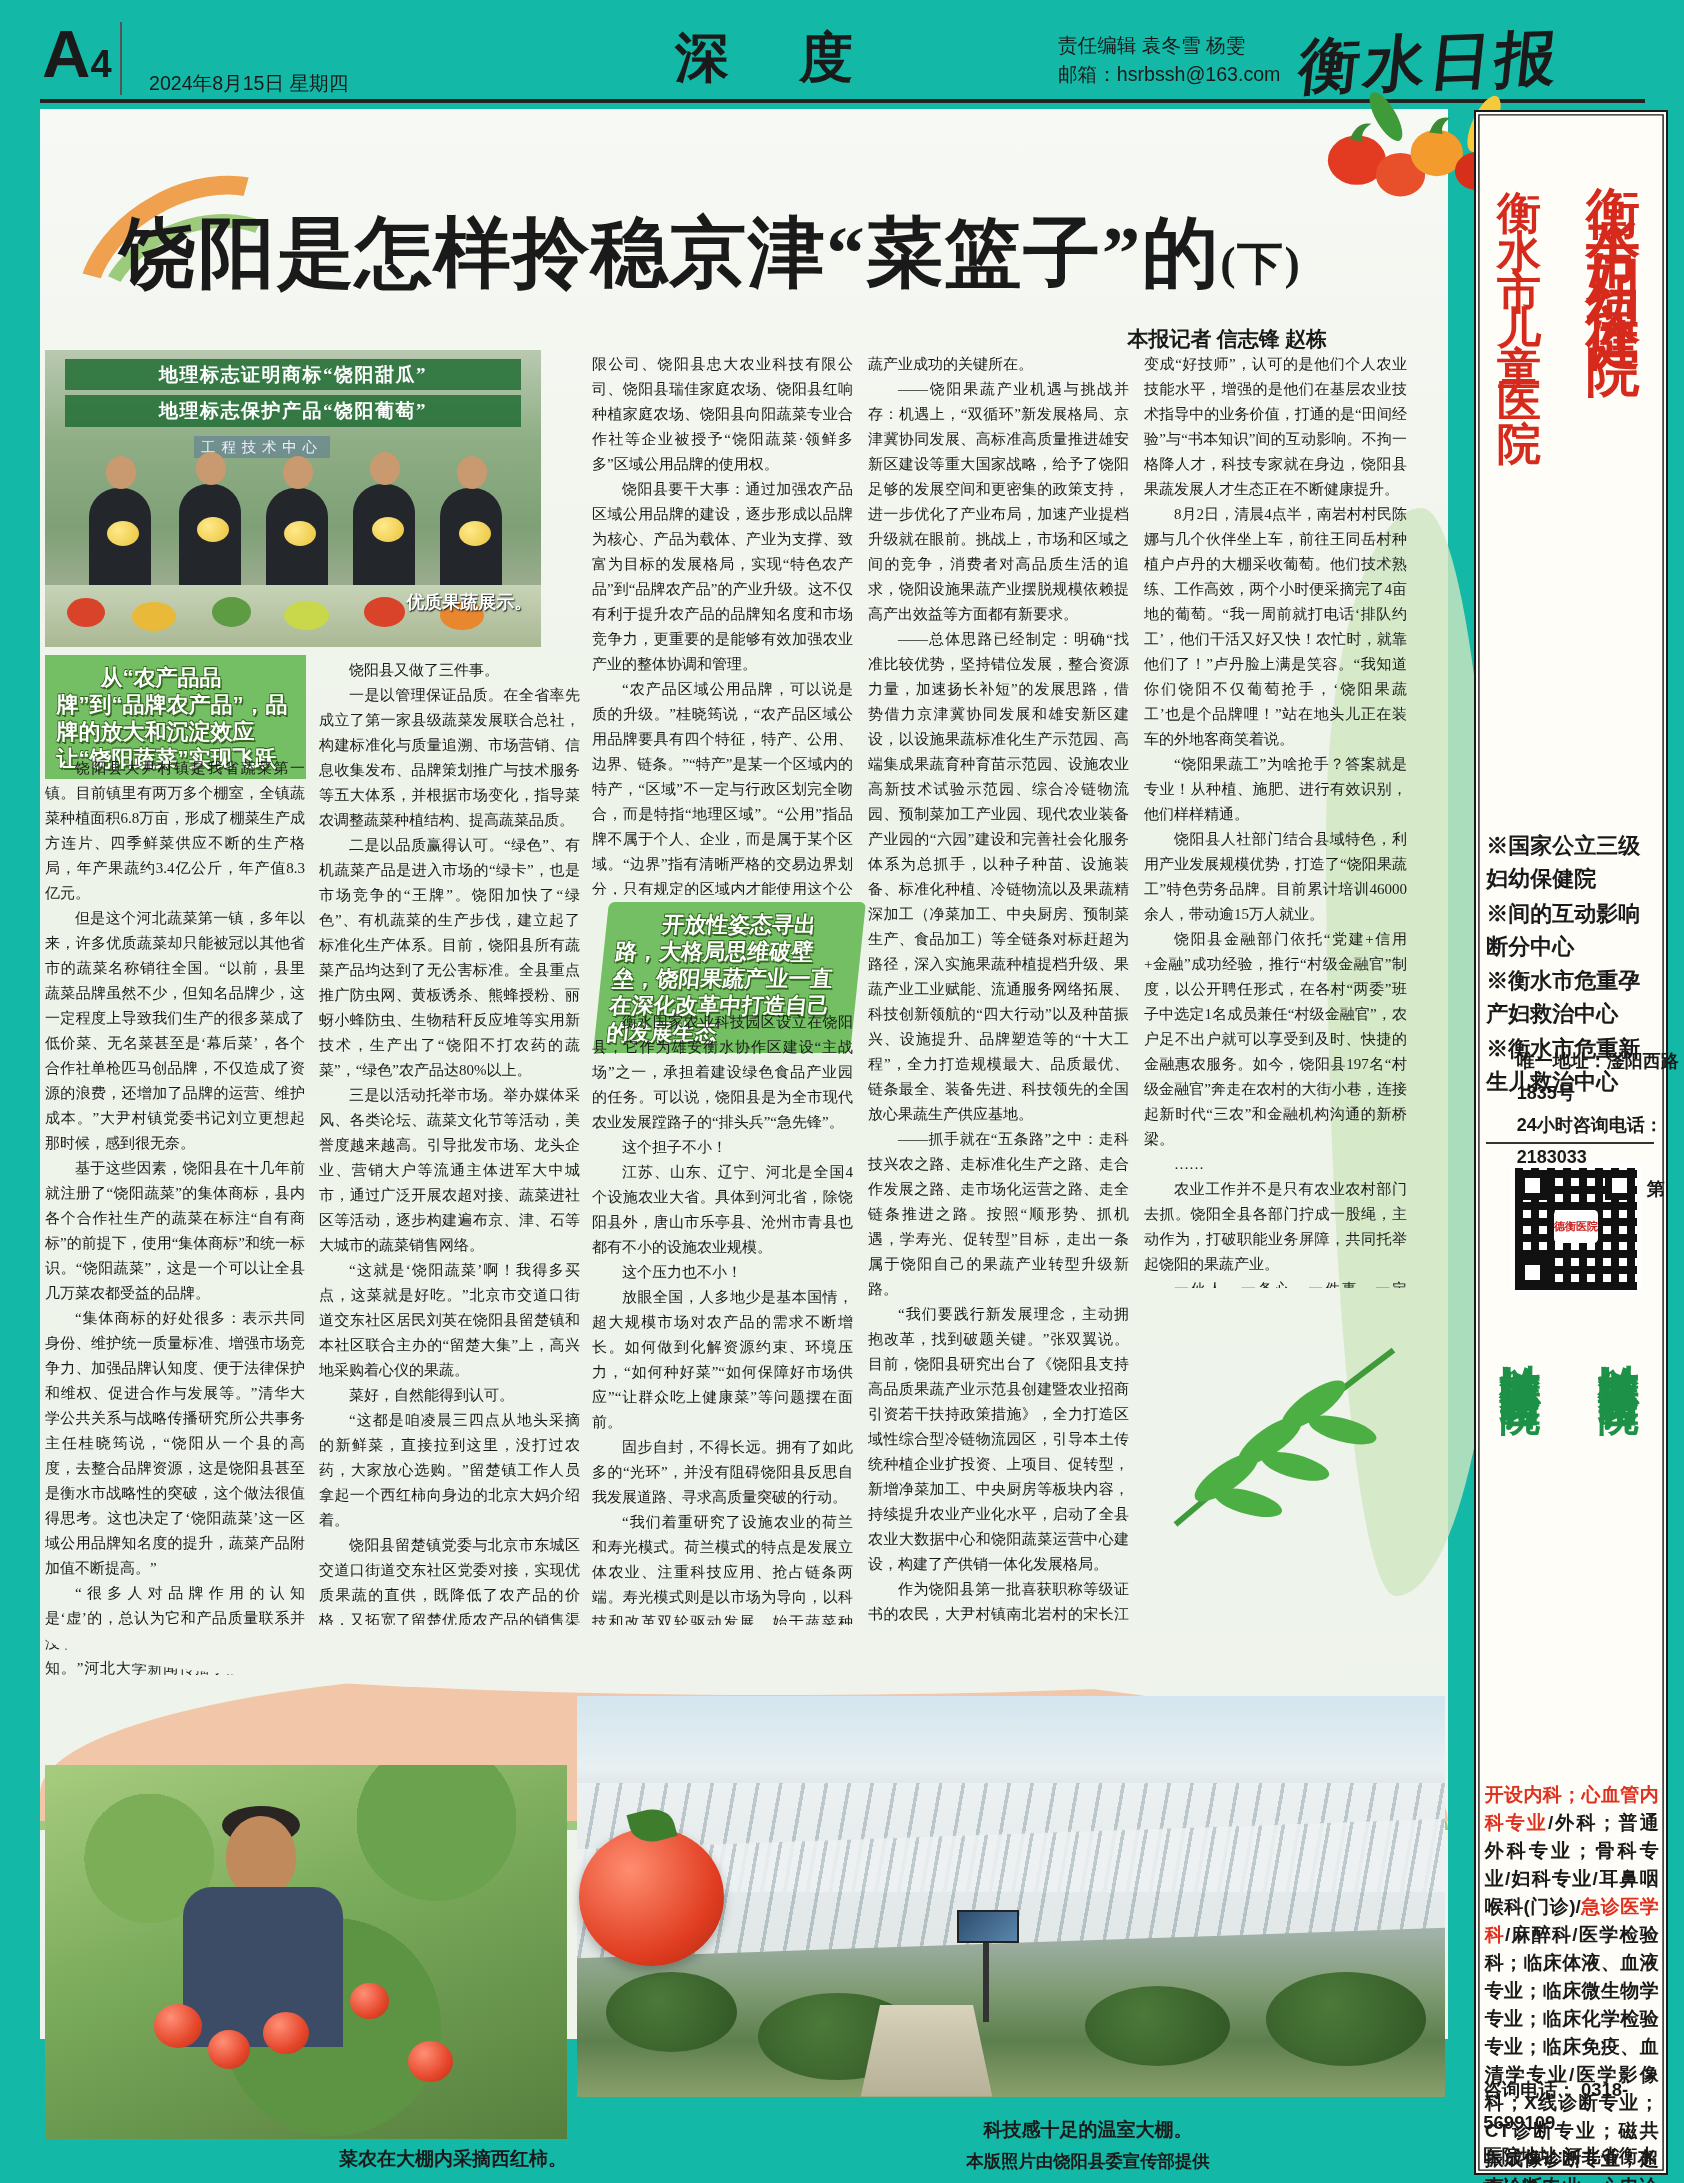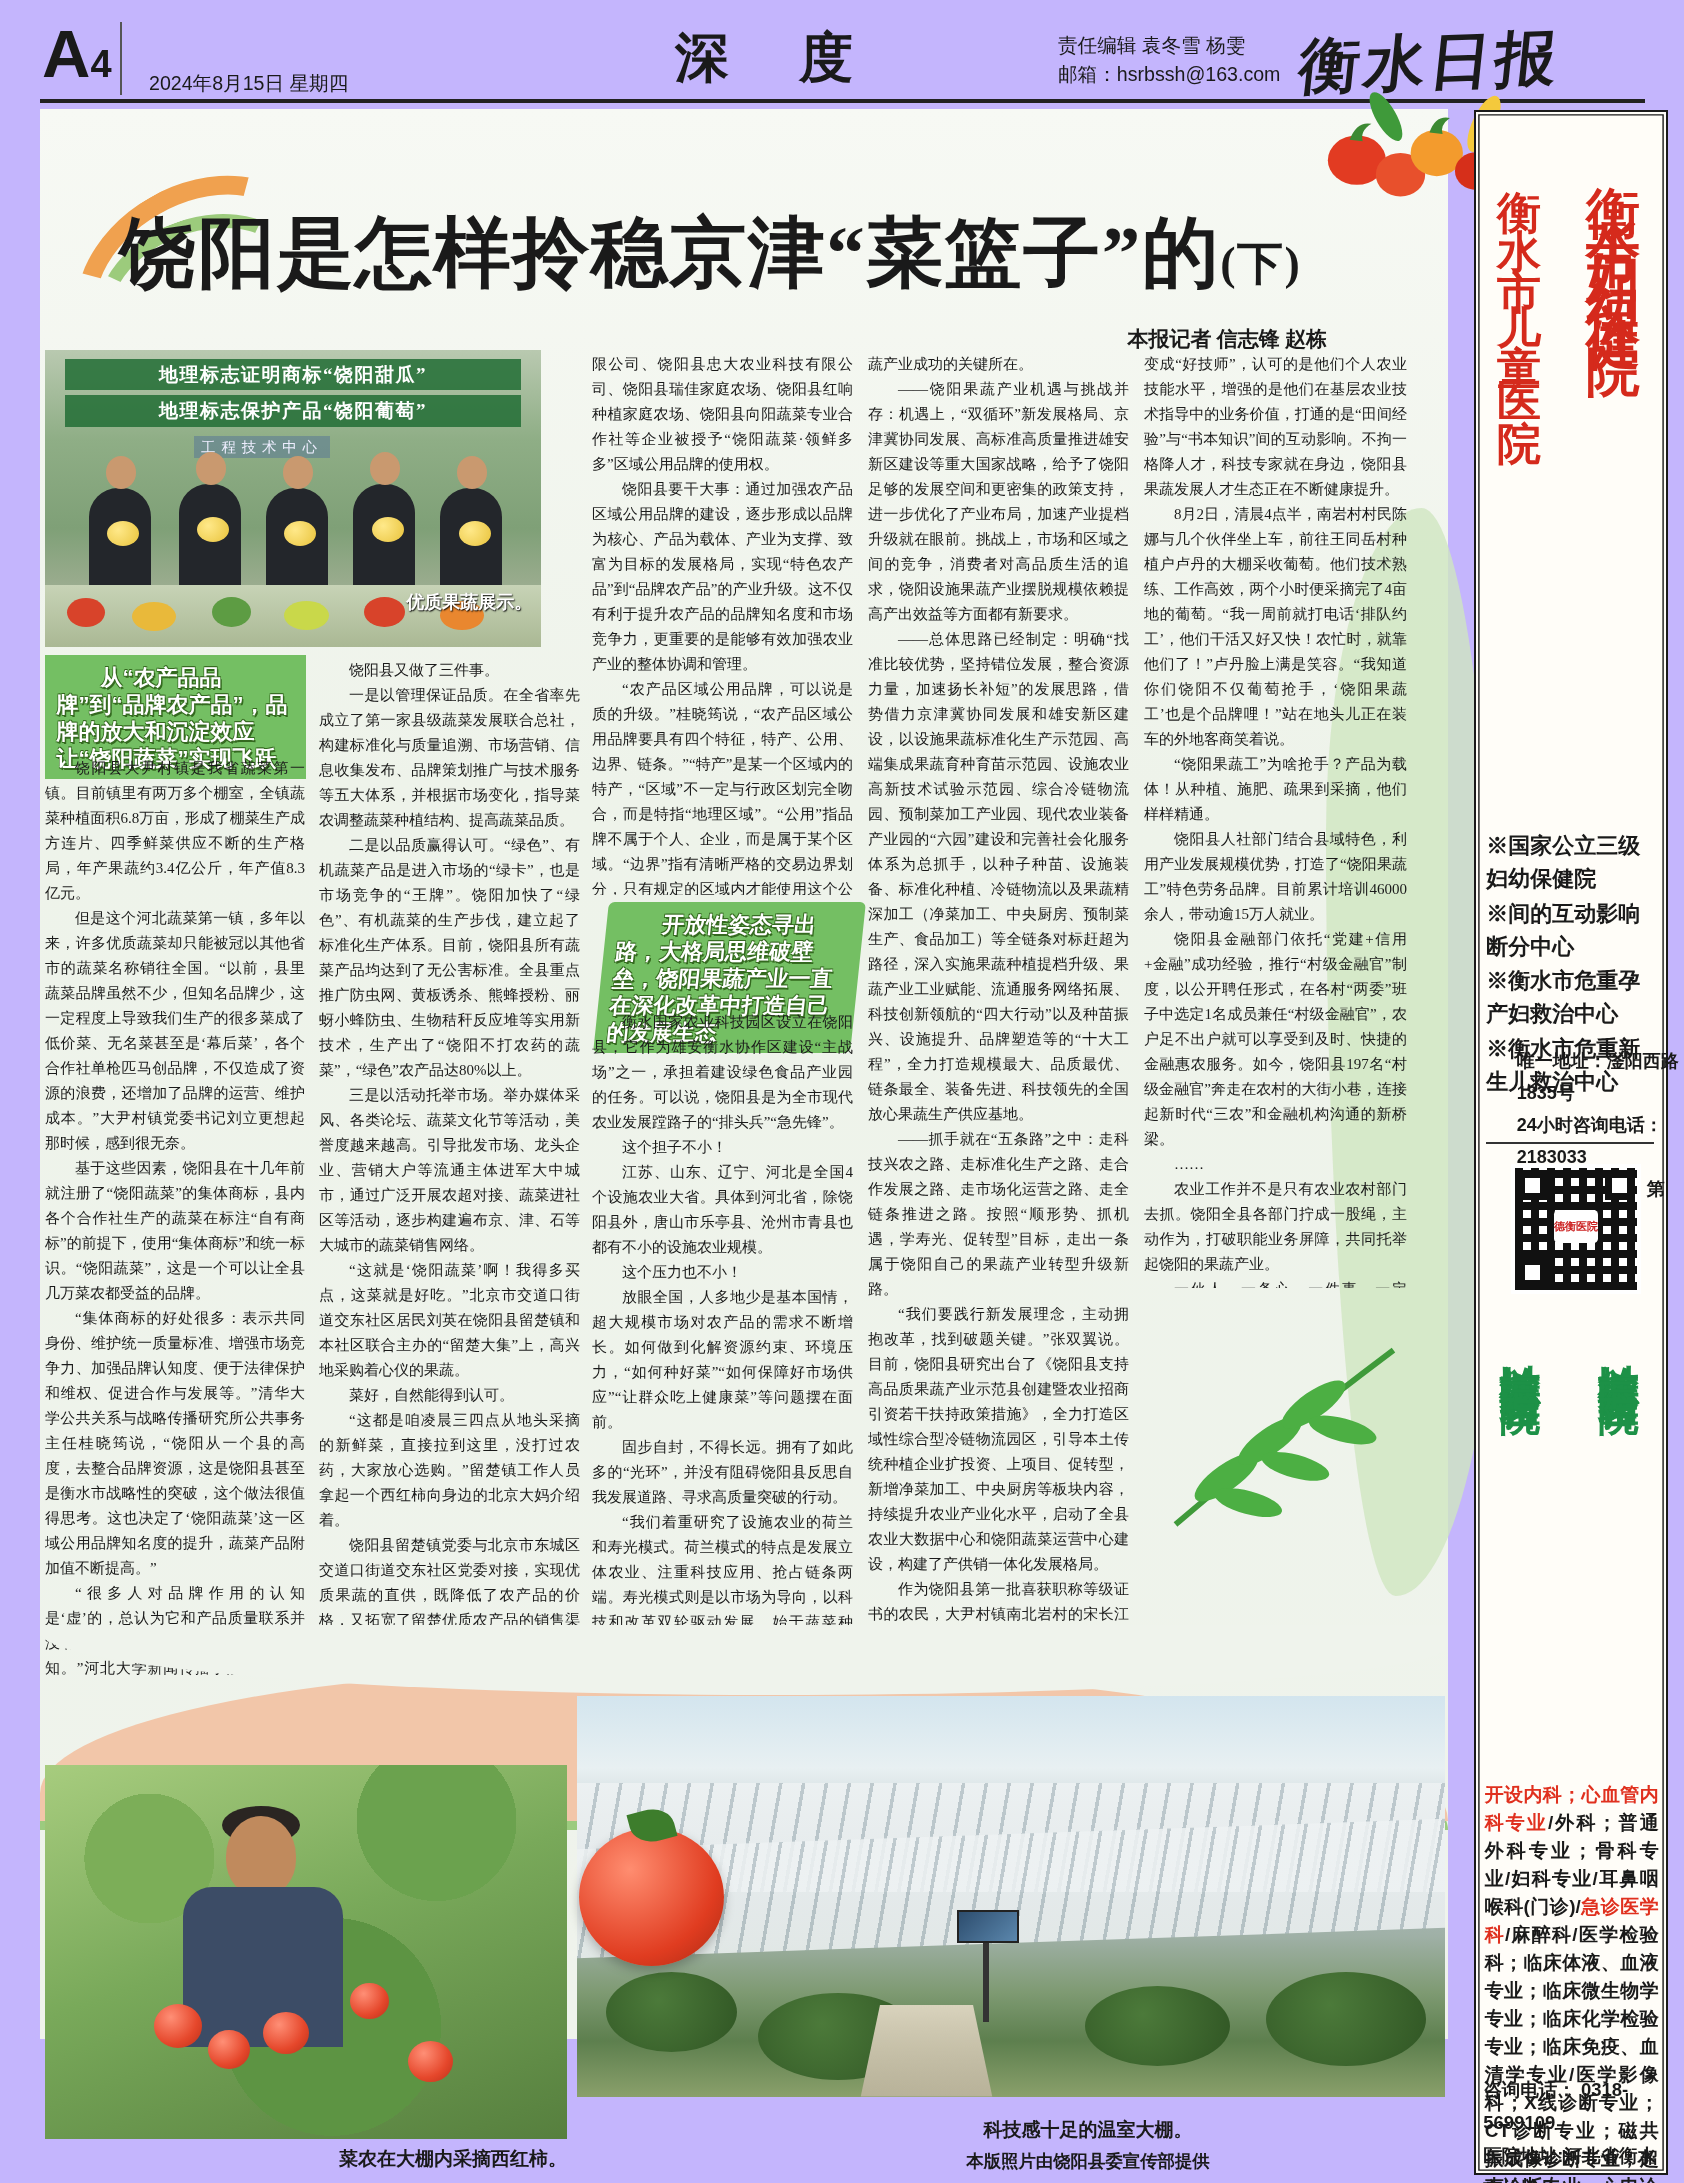--- a/index.html
+++ b/index.html
@@ -1,16 +1,16 @@
 <!DOCTYPE html>
 <html style="font-size:11.6px"><head>
 <meta charset="utf-8">
 <style>
   html,body{margin:0;padding:0;background:#e8e8e4;}
-  #page{position:relative;width:1684px;height:2183px;background:#c4b5fd;overflow:hidden;
+  #page{position:relative;width:1684px;height:2183px;background:#14b8a6;overflow:hidden;
         font-family:"Liberation Serif","DejaVu Serif",serif;color:#1a1a1a;}
   
   .hdr-a{position:absolute;left:42px;top:20.3px;font-family:"Liberation Sans",sans-serif;font-weight:bold;font-size:67px;line-height:67px;}
   .hdr-a small{font-size:38px;font-weight:bold;}
   .hdr-vline{position:absolute;left:120px;top:22px;width:2.2px;height:73px;background:#555;}
   .hdr-date{position:absolute;left:149px;top:70px;font-size:19.6px;font-family:"Liberation Sans",sans-serif;}
   .hdr-section{position:absolute;left:675px;top:22px;font-size:54px;font-weight:900;letter-spacing:70px;font-family:"Liberation Sans",sans-serif;white-space:nowrap;}
   .hdr-editors{position:absolute;left:1058px;top:30.5px;font-size:19.6px;line-height:29px;font-family:"Liberation Sans",sans-serif;}
   .hdr-logo{position:absolute;left:1299px;top:22px;font-size:61px;font-weight:900;transform:skew(-6deg,-2deg);letter-spacing:4.4px;white-space:nowrap;}
   .hdr-rule{position:absolute;left:40px;top:99px;width:1605px;height:4.4px;background:#222;}
@@ -192,21 +192,21 @@
       <p class="cont para">蔬产业成功的关键所在。</p>
       <p class="para">——饶阳果蔬产业机遇与挑战并存：机遇上，“双循环”新发展格局、京津冀协同发展、高标准高质量推进雄安新区建设等重大国家战略，给予了饶阳足够的发展空间和更密集的政策支持，进一步优化了产业布局，加速产业提档升级就在眼前。挑战上，市场和区域之间的竞争，消费者对高品质生活的追求，饶阳设施果蔬产业摆脱规模依赖提高产出效益等方面都有新要求。</p>
       <p class="para">——总体思路已经制定：明确“找准比较优势，坚持错位发展，整合资源力量，加速扬长补短”的发展思路，借势借力京津冀协同发展和雄安新区建设，以设施果蔬标准化生产示范园、高端集成果蔬育种育苗示范园、设施农业高新技术试验示范园、综合冷链物流园、预制菜加工产业园、现代农业装备产业园的“六园”建设和完善社会化服务体系为总抓手，以种子种苗、设施装备、标准化种植、冷链物流以及果蔬精深加工（净菜加工、中央厨房、预制菜生产、食品加工）等全链条对标赶超为路径，深入实施果蔬种植提档升级、果蔬产业工业赋能、流通服务网络拓展、科技创新领航的“四大行动”以及种苗振兴、设施提升、品牌塑造等的“十大工程”，全力打造规模最大、品质最优、链条最全、装备先进、科技领先的全国放心果蔬生产供应基地。</p>
       <p class="para">——抓手就在“五条路”之中：走科技兴农之路、走标准化生产之路、走合作发展之路、走市场化运营之路、走全链条推进之路。按照“顺形势、抓机遇，学寿光、促转型”目标，走出一条属于饶阳自己的果蔬产业转型升级新路。</p>
       <p class="para">“我们要践行新发展理念，主动拥抱改革，找到破题关键。”张双翼说。目前，饶阳县研究出台了《饶阳县支持高品质果蔬产业示范县创建暨农业招商引资若干扶持政策措施》，全力打造区域性综合型冷链物流园区，引导本土传统种植企业扩投资、上项目、促转型，新增净菜加工、中央厨房等板块内容，持续提升农业产业化水平，启动了全县农业大数据中心和饶阳蔬菜运营中心建设，构建了产供销一体化发展格局。</p>
       <p class="para">作为饶阳县第一批喜获职称等级证书的农民，大尹村镇南北岩村的宋长江在经营合作社的同时，还兼任县农业农村局特聘农技员。在南北岩村村民韩建勇的温室，宋长江正示范如何给甜瓜秧系绳：“绳子要拴在这里，刚系的时候要密一些，要不瓜秧容易折断。像这些留瓜的部位以下所有的旁枝要全部拿掉。”韩建勇在一旁认真学习揣摩。</p>
     </div>
   <div class="col" style="left:1144px;top:352px;width:263px;height:936px;">
       <p class="cont para">变成“好技师”，认可的是他们个人农业技能水平，增强的是他们在基层农业技术指导中的业务价值，打通的是“田间经验”与“书本知识”间的互动影响。不拘一格降人才，科技专家就在身边，饶阳县果蔬发展人才生态正在不断健康提升。</p>
       <p class="para">8月2日，清晨4点半，南岩村村民陈娜与几个伙伴坐上车，前往王同岳村种植户卢丹的大棚采收葡萄。他们技术熟练、工作高效，两个小时便采摘完了4亩地的葡萄。“我一周前就打电话‘排队约工’，他们干活又好又快！农忙时，就靠他们了！”卢丹脸上满是笑容。“我知道你们饶阳不仅葡萄抢手，‘饶阳果蔬工’也是个品牌哩！”站在地头儿正在装车的外地客商笑着说。</p>
-      <p class="para">“饶阳果蔬工”为啥抢手？产品为载体！从种植、施肥、疏果到采摘，他们样样精通。</p>
+      <p class="para">“饶阳果蔬工”为啥抢手？答案就是专业！从种植、施肥、进行有效识别，他们样样精通。</p>
       <p class="para">饶阳县人社部门结合县域特色，利用产业发展规模优势，打造了“饶阳果蔬工”特色劳务品牌。目前累计培训46000余人，带动逾15万人就业。</p>
       <p class="para">饶阳县金融部门依托“党建+信用+金融”成功经验，推行“村级金融官”制度，以公开聘任形式，在各村“两委”班子中选定1名成员兼任“村级金融官”，农户足不出户就可以享受到及时、快捷的金融惠农服务。如今，饶阳县197名“村级金融官”奔走在农村的大街小巷，连接起新时代“三农”和金融机构沟通的新桥梁。</p>
       <p class="para">……</p>
       <p class="para">农业工作并不是只有农业农村部门去抓。饶阳全县各部门拧成一股绳，主动作为，打破职能业务屏障，共同托举起饶阳的果蔬产业。</p>
       <p class="para">一伙人，一条心，一件事，一定成！</p>
     </div>
 
   <svg class="leaf-svg" width="247" height="218" viewBox="0 0 340 300">
     <path d="M20 280 Q160 160 320 40" stroke="#3f9a3a" stroke-width="8" fill="none"></path>
     <g fill="#4caf43">

